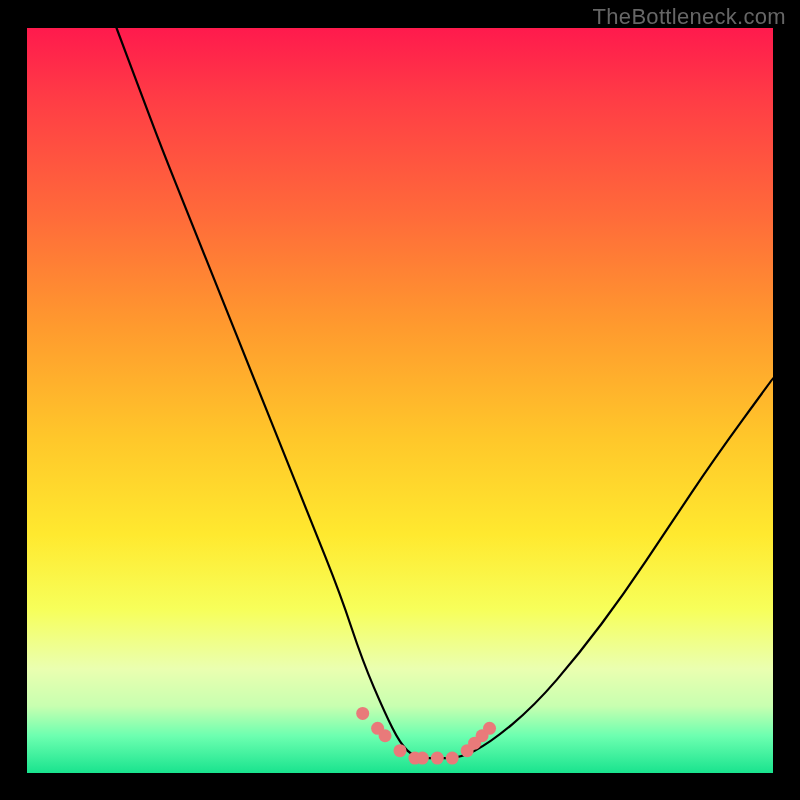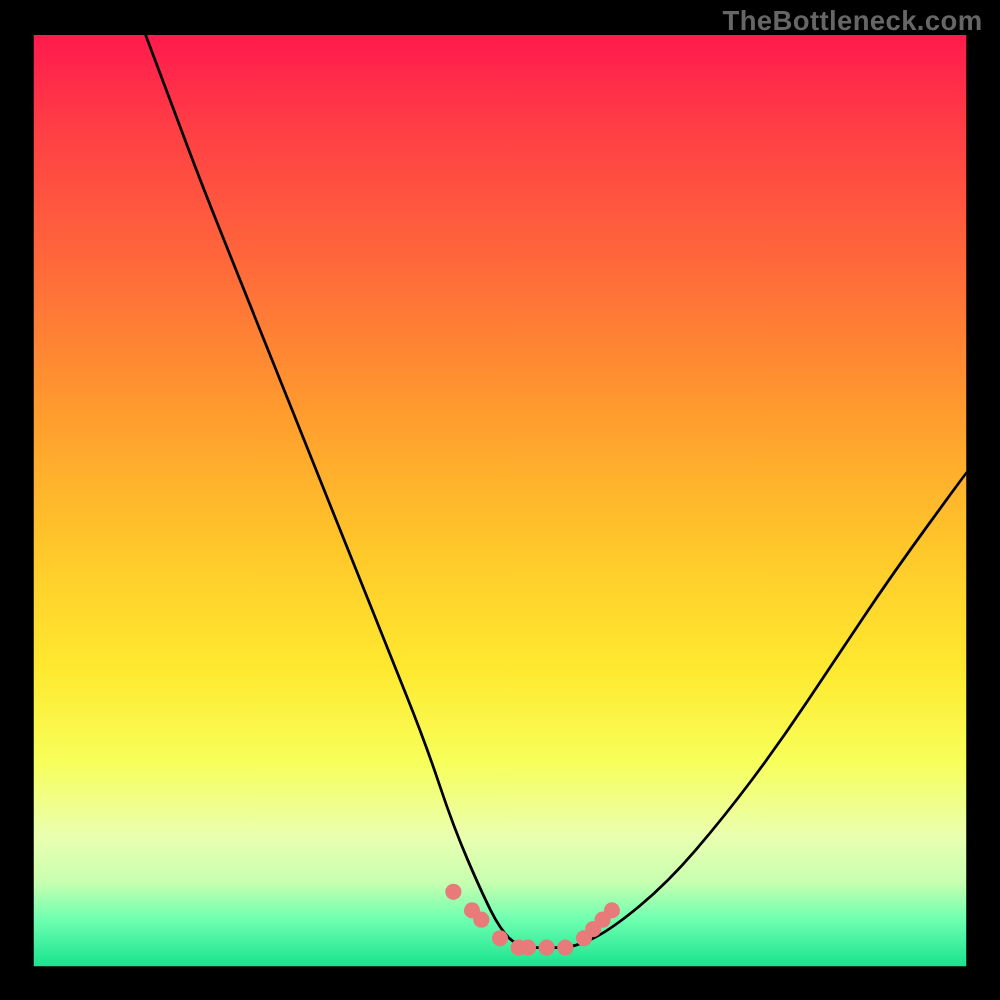--- a/index.html
+++ b/index.html
@@ -39,21 +39,21 @@
       #c8ffb0 91%,
       #6dffb0 95%,
       #19e38e 100%);
   }
   .watermark {
     position: absolute;
     top: 4px;
     right: 14px;
     color: #666;
     font-size: 22px;
-    font-weight: 700;
+    font-weight: 400;
     letter-spacing: 0.3px;
     pointer-events: none;
     user-select: none;
   }
   svg.curve {
     position: absolute;
     left: 0;
     top: 0;
     width: 746px;
     height: 745px;

